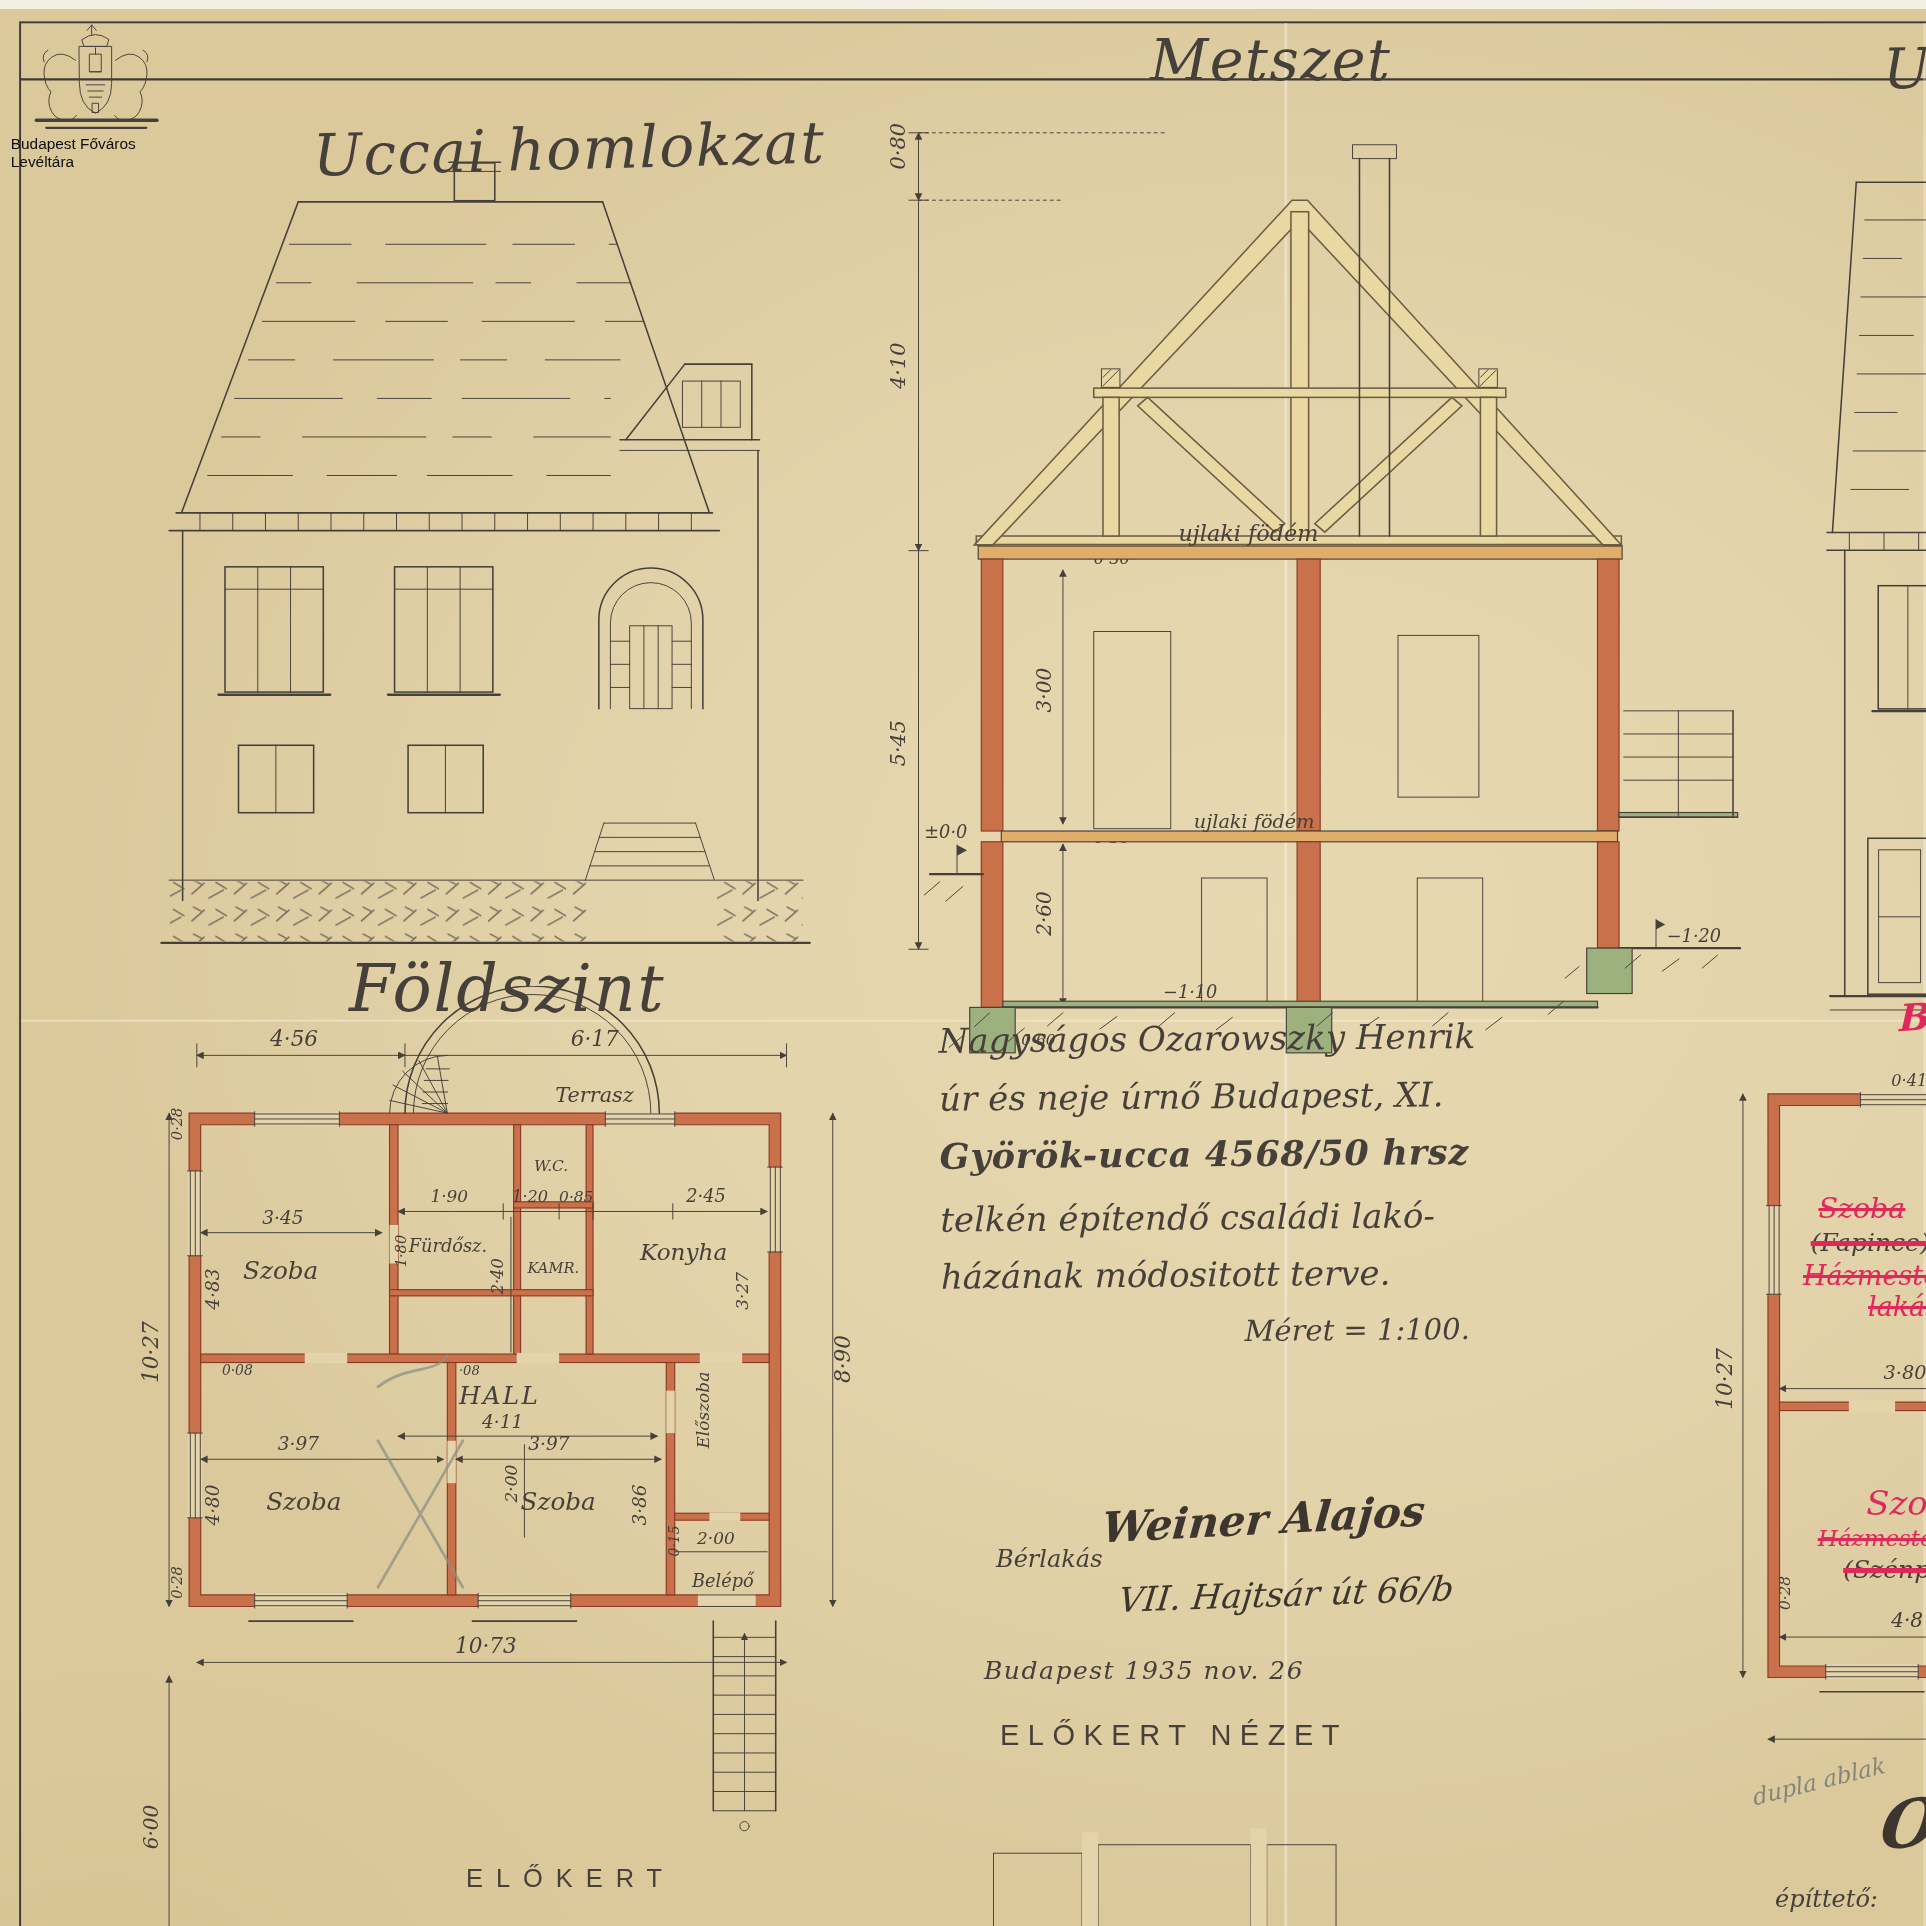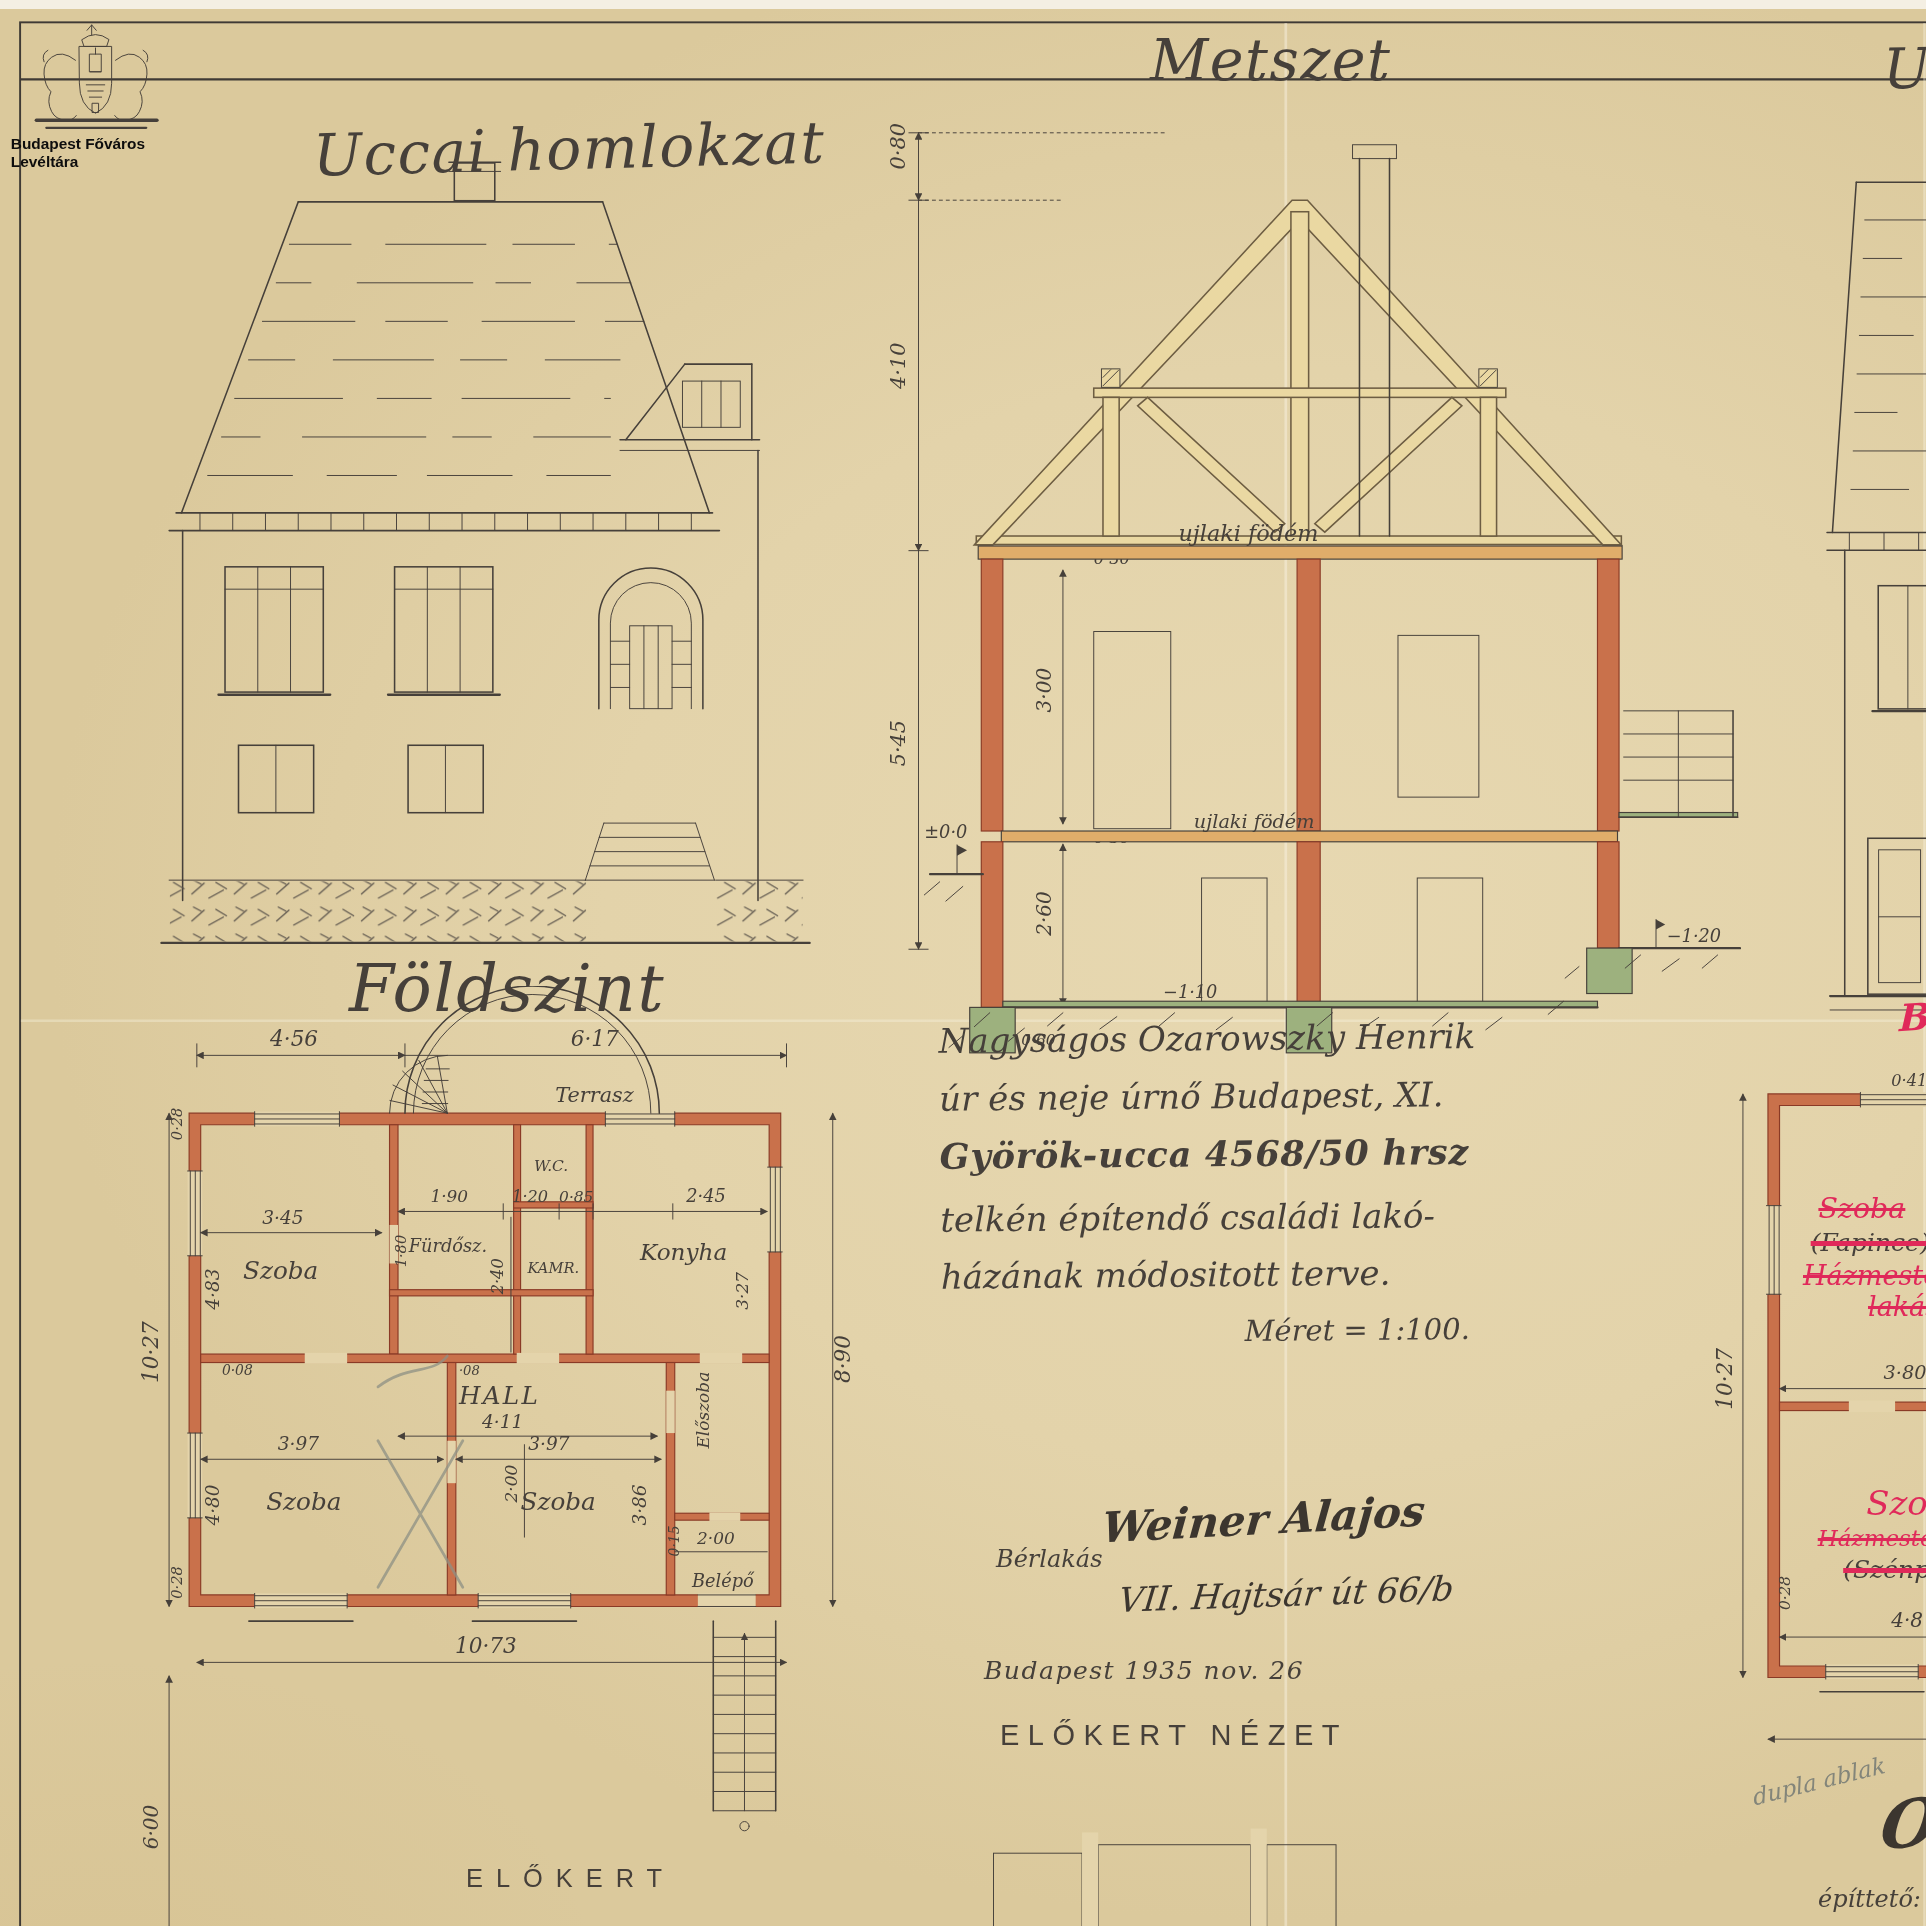--- a/index.html
+++ b/index.html
@@ -55,21 +55,21 @@
         <path d="M205,80 h30 v46 h-30 z M220,80 v-16 M206,126 h28" fill="none"></path>
         <path d="M196,160 h48 M200,176 h40 M204,192 h32"></path>
         <path d="M212,208 h16 v24 h-16 z" fill="none"></path>
         <path d="M168,96 q-36,-28 -62,-8 q-22,16 -20,44 q2,30 18,46 q-12,26 2,52 q10,20 36,22 q18,2 28,-12" fill="none"></path>
         <path d="M272,96 q36,-28 62,-8 q22,16 20,44 q-2,30 -18,46 q12,26 -2,52 q-10,20 -36,22 q-18,2 -28,-12" fill="none"></path>
         <path d="M96,70 q-18,10 -10,30 M344,70 q18,10 10,30"></path>
         <line x1="66" y1="252" x2="380" y2="252" stroke-width="9"></line>
         <line x1="92" y1="272" x2="352" y2="272" stroke-width="6"></line>
       </g>
     </svg>
-    <div class="caps" style="font-weight:bold;font-size:15.4px;color:#0d0d0d;margin-top:-5.4px;">Budapest Főváros Levéltára</div>
+    <div class="caps" style="font-weight:normal;font-size:15.4px;color:#0d0d0d;margin-top:-5.4px;">Budapest Főváros Levéltára</div>
   </div>
 
   <div class="abs hand" style="left:313px;top:115px;font-size:58px;transform:rotate(-1.5deg);letter-spacing:1.5px;">Uccai homlokzat</div>
   <div class="abs hand" style="left:1150px;top:27px;font-size:57px;letter-spacing:1.5px;">Metszet</div>
   <div class="abs hand" style="left:1883px;top:32px;font-size:56px;transform:rotate(-1deg);letter-spacing:1.5px;">Udvari homlokzat</div>
   <div class="abs hand" style="left:349px;top:951px;font-size:65px;letter-spacing:1.9px;">Földszint</div>
 
   <svg class="abs" style="left:146px;top:146px;" width="686" height="817" viewBox="0 0 1780 2120">
     <defs>
       <pattern id="sfRub" width="110" height="70" patternUnits="userSpaceOnUse">
@@ -531,17 +531,17 @@
   </div>
 
   <div class="abs" style="left:1791px;top:1483px;width:254px;text-align:center;">
     <div class="hand red" style="font-size:34px;">Szoba</div>
     <div class="hand red strike" style="font-size:23px;margin-top:2.3px;">Házmester szoba</div>
     <div class="hand strike2" style="font-size:25px;margin-top:3.9px;">(Szénpince)</div>
   </div>
 
   <div class="abs hand pencil" style="left:1751px;top:1768px;font-size:23px;transform:rotate(-14deg) skewX(-6deg);">dupla ablak</div>
 
-  <div class="abs hand" style="left:1818px;top:1885px;font-size:24px;">építtető:</div>
+  <div class="abs hand" style="left:1775px;top:1885px;font-size:24px;">építtető:</div>
   <div class="abs script" style="left:1880px;top:1757px;font-size:66px;font-weight:bold;transform:rotate(-5deg) skewX(-12deg);white-space:nowrap;">Ozarovszky Henrik</div>
 
 </div>
 
 
 </body></html>

